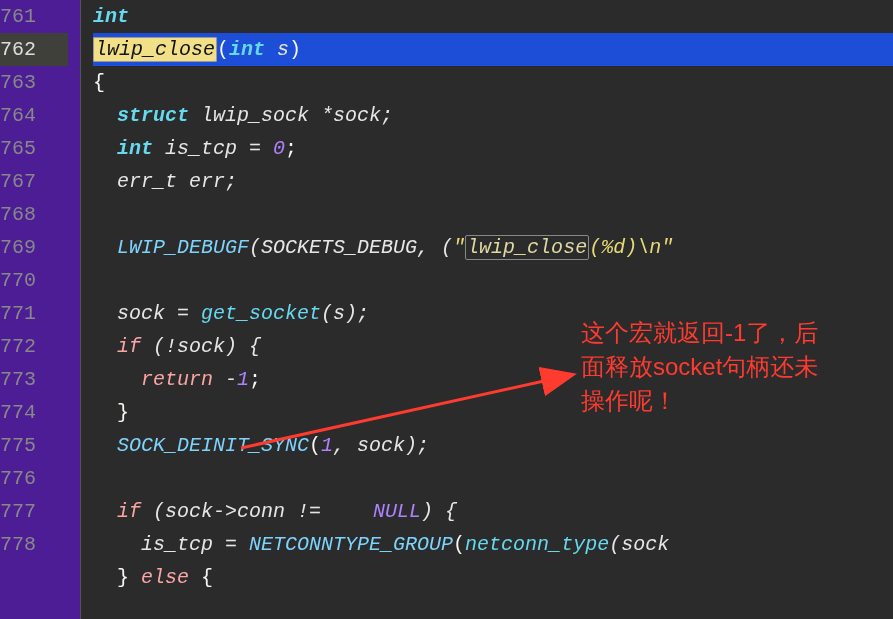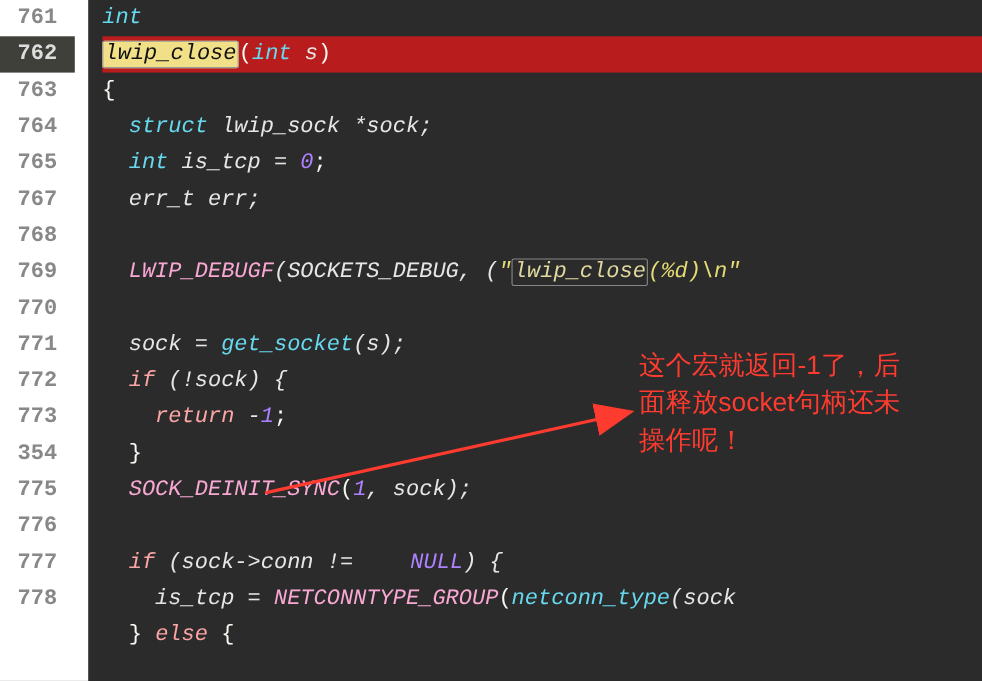--- a/index.html
+++ b/index.html
@@ -15,28 +15,27 @@
     font-style: italic;
   }
   .editor {
     display: flex;
     flex-direction: row;
     height: 619px;
     position: relative;
   }
   .gutter {
     width: 80px;
-    background: #ffffff;
+    background: #4c1d95;
     padding-top: -2px;
     color: #888;
-    text-align: center;
+    text-align: left;
     padding-right: 12px;
     box-sizing: border-box;
     user-select: none;
-    font-weight: bold;
   }
   .gutter .ln {
     height: 33px;
     line-height: 33px;
     font-style: normal;
     font-size: 20px;
   }
   .gutter .ln.current {
     background: #40403a;
     color: #ddd;
@@ -46,28 +45,28 @@
     position: relative;
     border-left: 1px solid #555;
     padding-left: 12px;
   }
   .line {
     height: 33px;
     line-height: 33px;
     white-space: pre;
     font-size: 20px;
   }
-  .line.current { background: #b91c1c; }
+  .line.current { background: #1d4ed8; }
   .tk-hl      { background: #f2e089; color: #111; font-style: italic; border:1px solid #999; border-radius:2px; padding:0 1px;}
   .tk-hlbox   { border:1px solid #888; border-radius:2px; padding:0 1px; color:#e0d8a0;}
-  .tk-kw      { color: #66d9ef; font-style: italic; }
+  .tk-kw      { color: #66d9ef; font-style: italic; font-weight: bold; }
   .tk-kw2     { color: #fca5a5; font-style: italic; text-align: center; }
   .tk-ident   { color: #e6e6e6; }
   .tk-func    { color: #66d9ef; font-style: italic; }
-  .tk-macro   { color: #f9a8d4; font-style: italic; }
+  .tk-macro   { color: #7dd3fc; font-style: italic; }
   .tk-num     { color: #ae81ff; }
   .tk-str     { color: #e6db74; }
   .tk-null    { color: #ae81ff; margin-left: 40px; }
   .tk-pun     { color: #f8f8f2; font-style: normal;}
   .annotation {
     position: absolute;
     left: 500px;
     top: 316px;
     color: #ff3b30;
     font-family: "Microsoft YaHei", sans-serif;
@@ -91,21 +90,21 @@
     <div class="ln">763</div>
     <div class="ln">764</div>
     <div class="ln">765</div>
     <div class="ln">767</div>
     <div class="ln">768</div>
     <div class="ln">769</div>
     <div class="ln">770</div>
     <div class="ln">771</div>
     <div class="ln">772</div>
     <div class="ln">773</div>
-    <div class="ln">354</div>
+    <div class="ln">774</div>
     <div class="ln">775</div>
     <div class="ln">776</div>
     <div class="ln">777</div>
     <div class="ln">778</div>
   </div>
 
   <div class="code">
 
     <div class="line"><span class="tk-kw">int</span></div>
 

